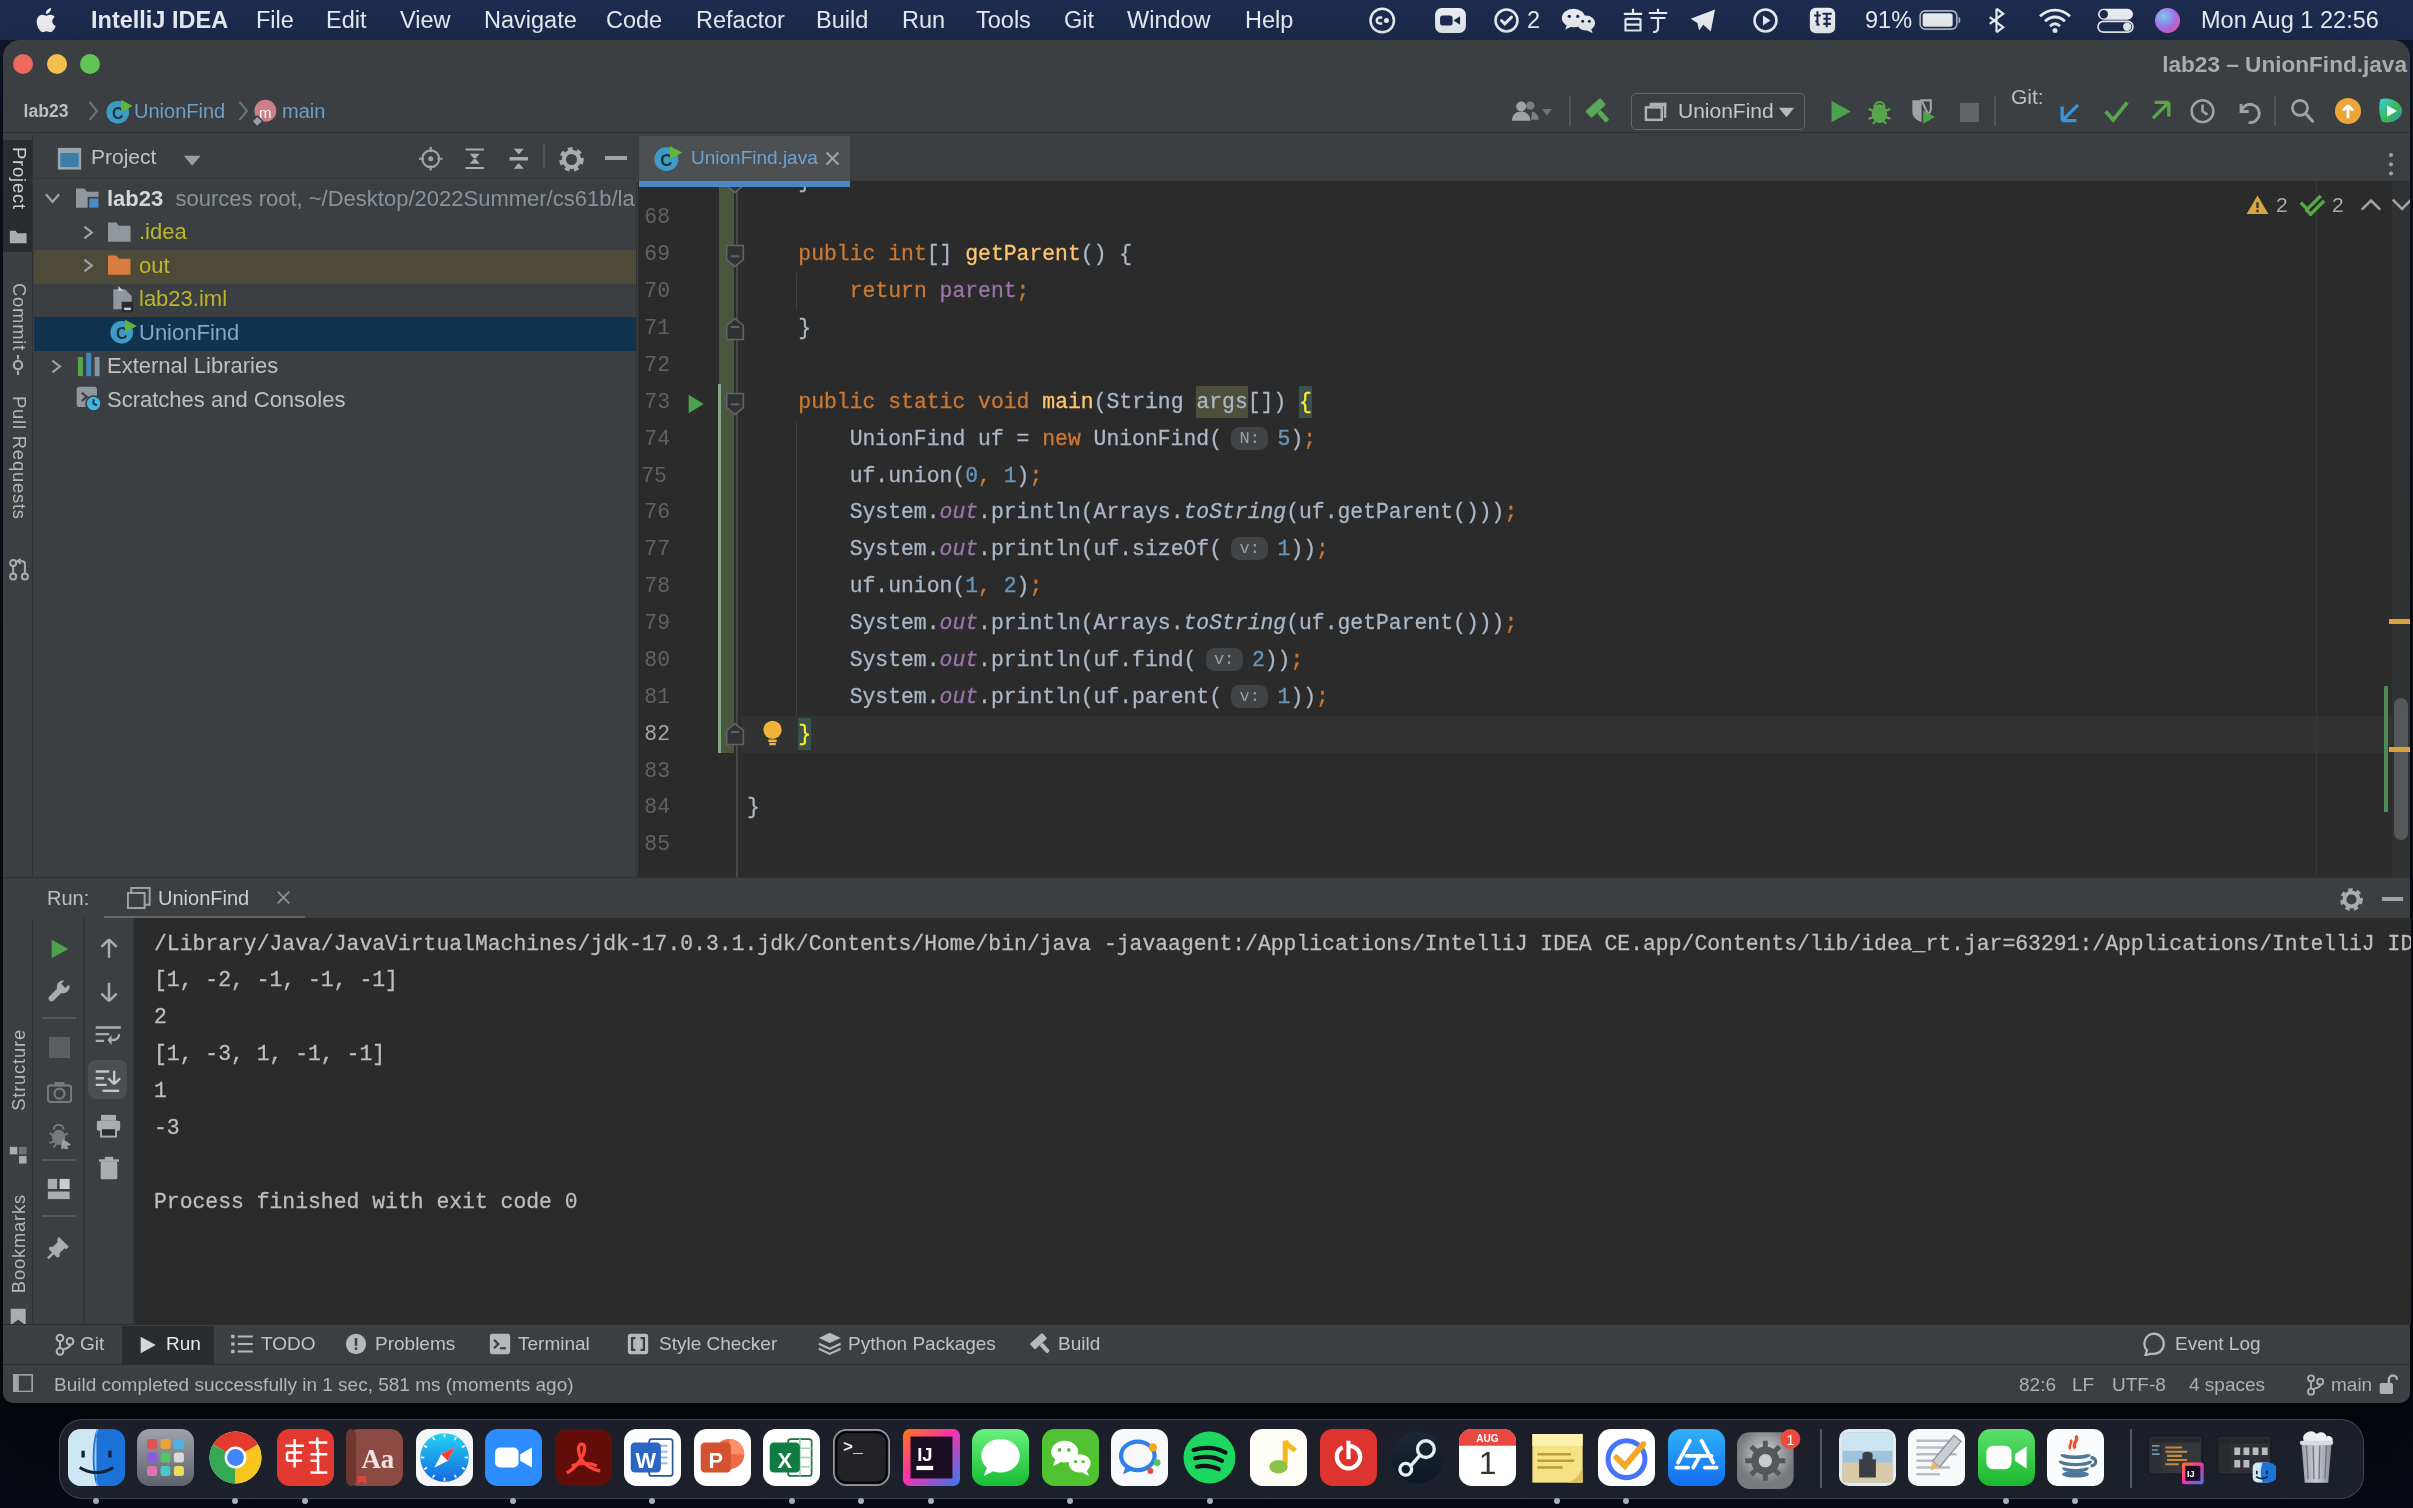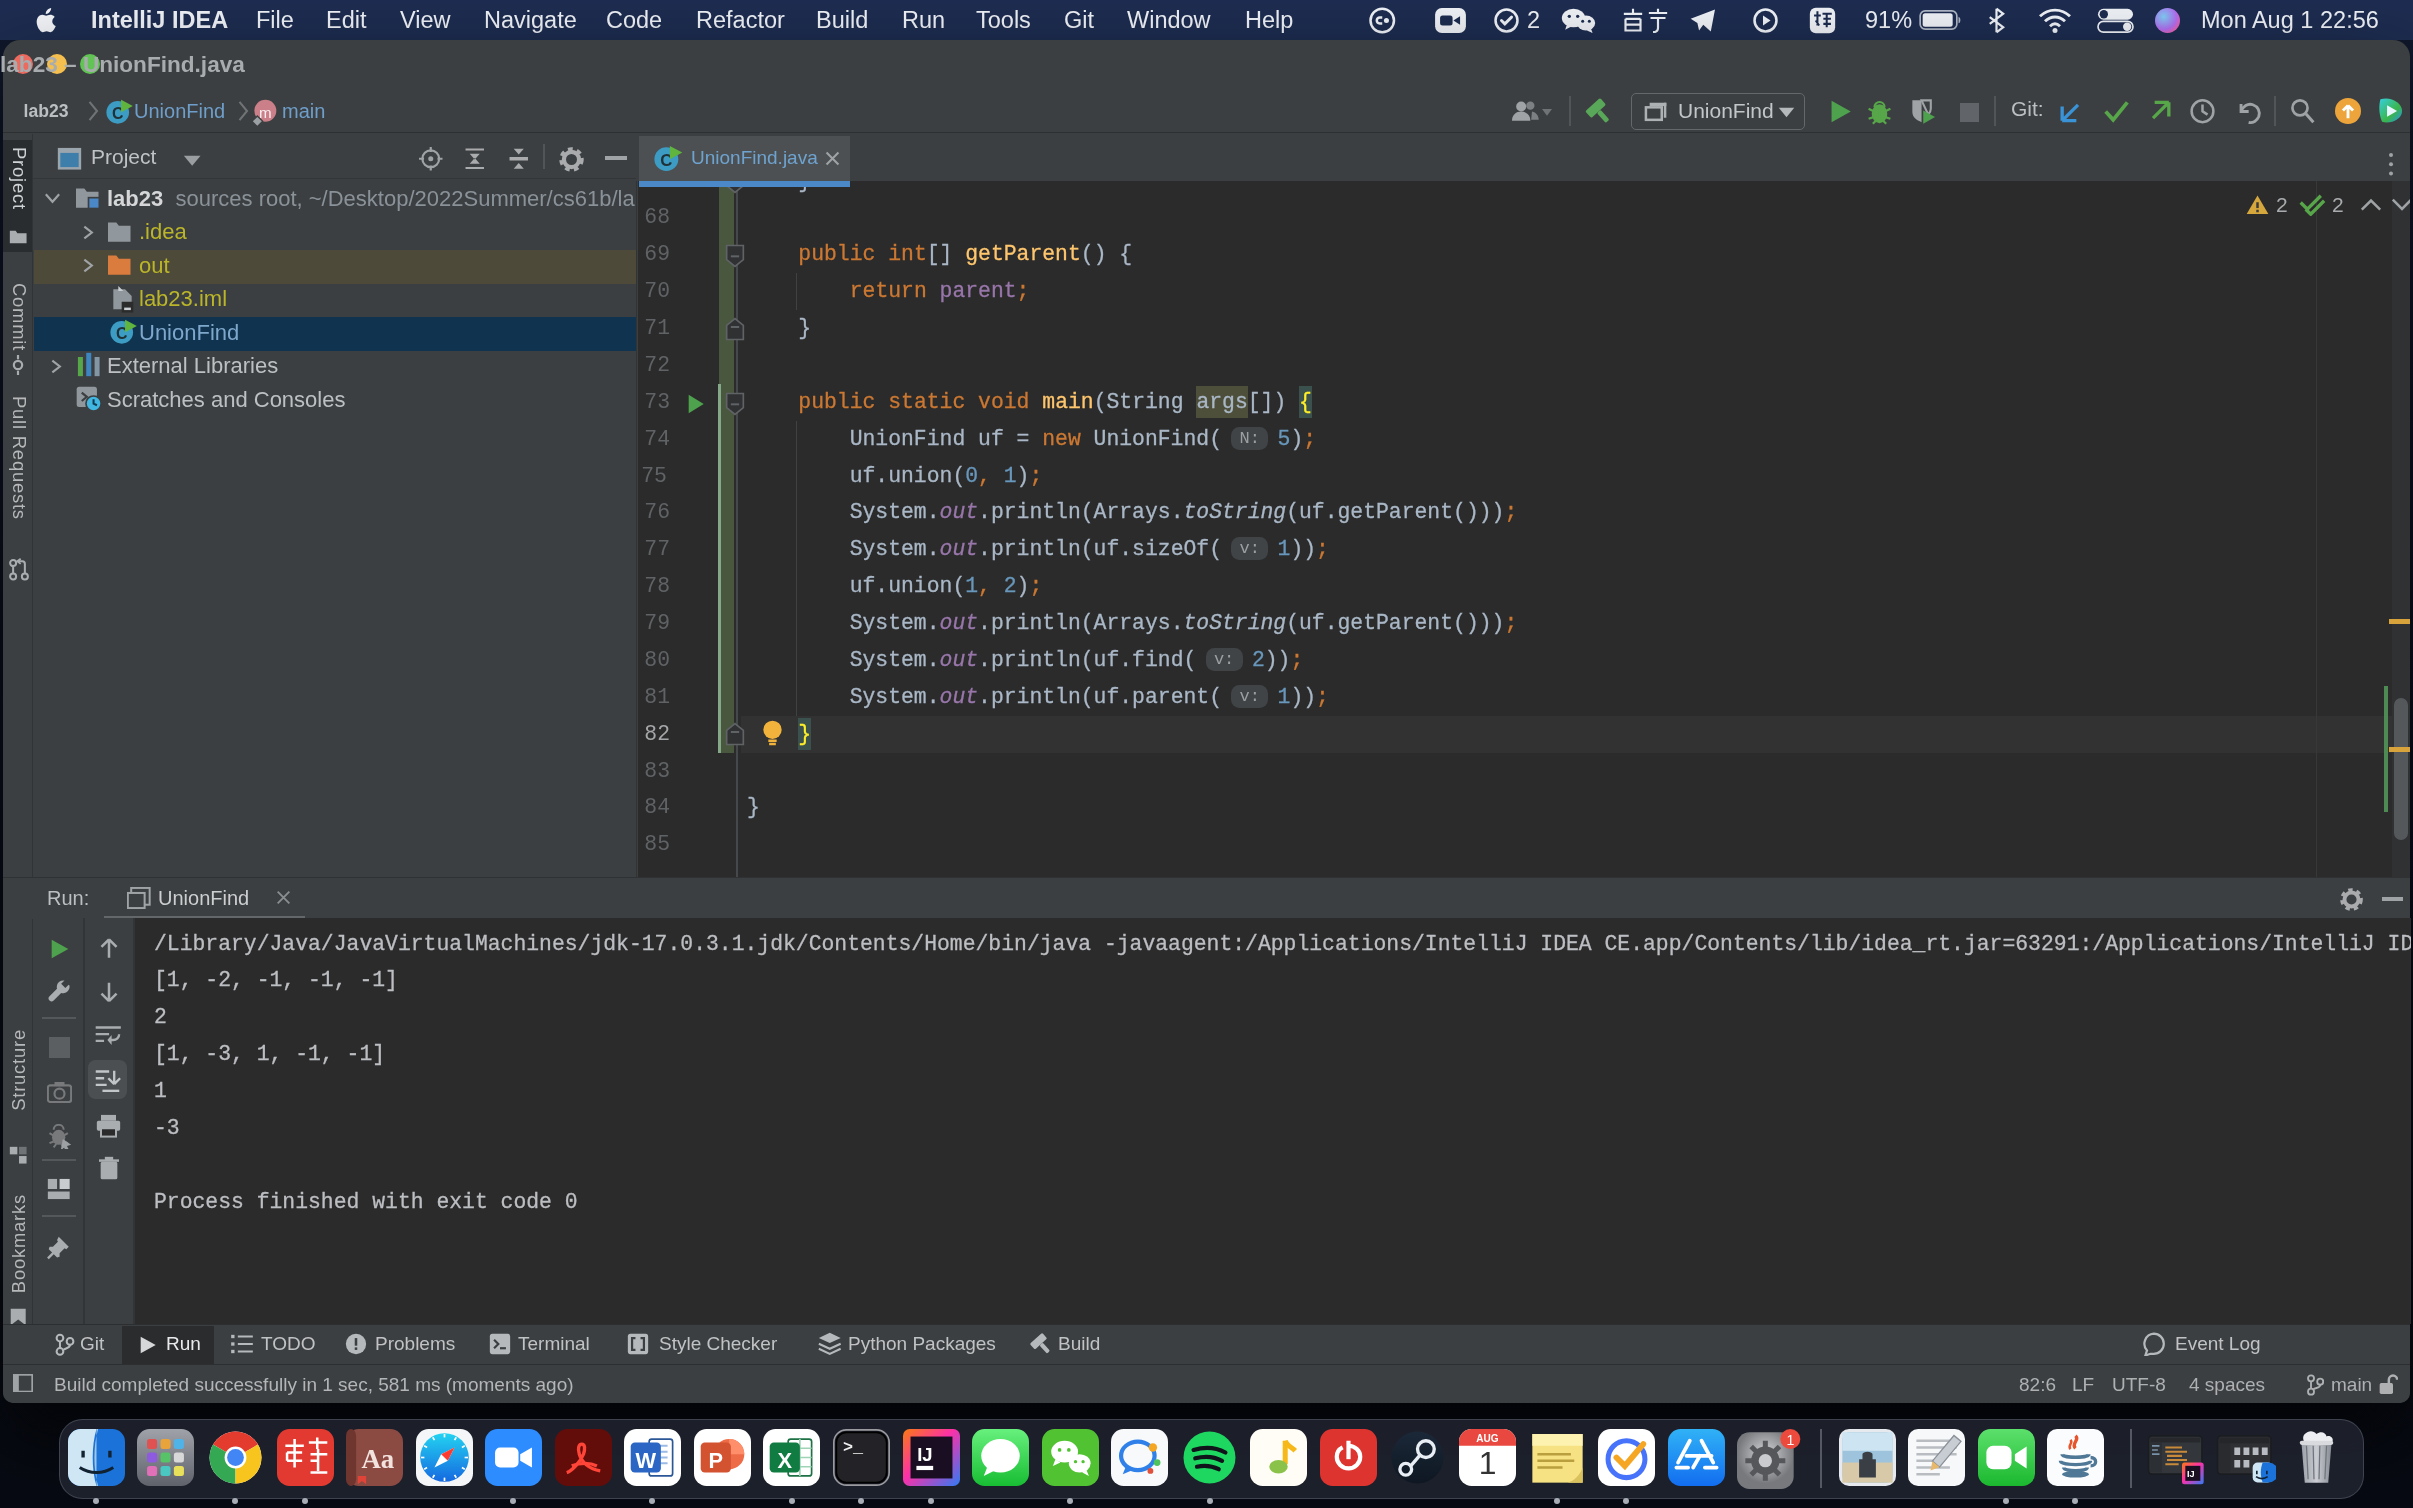--- a/index.html
+++ b/index.html
@@ -5,21 +5,21 @@
 html,body{width:2413px;height:1508px;overflow:hidden}
 body{position:relative;background:linear-gradient(180deg,#10182c 0%,#0b0f1c 40%,#070a12 100%);font-family:"Liberation Sans",sans-serif;-webkit-font-smoothing:antialiased}
 .a{position:absolute}
 svg{display:block}
 
 #menubar{position:absolute;left:0;top:0;width:2413px;height:40px;background:#1d2c50;color:#eef1f6;font-size:23.5px}
 #menubar .mi{position:absolute;top:0;height:40px;line-height:40px;white-space:nowrap}
 
 #win{position:absolute;left:3.4px;top:40px;width:2407px;height:1363px;background:#3c3f41;border-radius:17px 17px 10px 10px;overflow:hidden;box-shadow:0 34px 75px rgba(0,0,0,.65)}
 .tl{position:absolute;top:54px;width:20px;height:20px;border-radius:50%}
-#title{position:absolute;top:40px;left:0;width:2407px;height:49px;text-align:left;line-height:49px;font-size:22.6px;font-weight:bold;color:#a9acae}
+#title{position:absolute;top:40px;left:0;width:2407px;height:49px;text-align:right;line-height:49px;font-size:22.6px;font-weight:bold;color:#a9acae}
 
 #navbar{position:absolute;left:3.4px;top:89px;width:2407px;height:44px;border-bottom:1.7px solid #2d2f30}
 .crumb{position:absolute;top:0;height:44px;line-height:44px;font-size:21px}
 .sep-v{position:absolute;top:96px;width:1.7px;height:30px;background:#515557}
 
 #phead{position:absolute;left:29px;top:134px;width:607px;height:45px;background:#3c3f41;border-bottom:1.7px solid #333638}
 #tabbar{position:absolute;left:636px;top:134px;width:1774px;height:47px;background:#3c3f41;z-index:5}
 #tab1{position:absolute;left:2.5px;top:1.7px;width:211px;height:45px;background:#4c5053}
 #tabline{position:absolute;left:2.5px;top:47px;width:211px;height:5.9px;background:#4a88c7}
 
@@ -201,21 +201,21 @@
   <path d="M10 12a6 6 0 0112 0M16 12v18M3 14l6 3M3 26l6-2M29 14l-6 3M29 26l-6-2M8 32l4-4M24 32l-4-4"></path>
  </g>
 </svg>
 <svg class="a" style="left:1909px;top:97px" width="28.5" height="28.5" viewBox="0 0 34 34">
  <path d="M4 4h11v26c-6-2-11-6-11-12z" fill="#9fa3a6"></path>
     <path d="M15 4h11v10c0 3-1 5-3 7z" fill="none" stroke="#9fa3a6" stroke-width="2.5"></path>
  <path d="M17 16l14 8-14 8z" fill="#4ea24e"></path>
 </svg>
 <div class="a" style="left:1960px;top:103px;width:19px;height:19px;background:#616569"></div>
 <div class="sep-v" style="left:1994px"></div>
-<div class="crumb" style="left:2011px;top:87px;color:#bcbfc2">Git:</div>
+<div class="crumb" style="left:2011px;top:75px;color:#bcbfc2">Git:</div>
 <svg class="a" style="left:2058px;top:98px" width="25" height="27" viewBox="0 0 30 32">
  <path d="M5 27V10M5 27h17M5 27L24 8" stroke="#3a93d6" stroke-width="4" fill="none"></path>
 </svg>
 <svg class="a" style="left:2103px;top:99px" width="27" height="25" viewBox="0 0 32 30">
     <path d="M3 15l9 10L29 4" stroke="#57a64a" stroke-width="4.5" fill="none"></path>
   </svg>
 <svg class="a" style="left:2148px;top:98px" width="25" height="27" viewBox="0 0 30 32">
  <path d="M25 5v17M25 5H8M25 5L6 24" stroke="#57a64a" stroke-width="4" fill="none"></path>
 </svg>
 <svg class="a" style="left:2189px;top:97px" width="27" height="28.5" viewBox="0 0 32 34">

